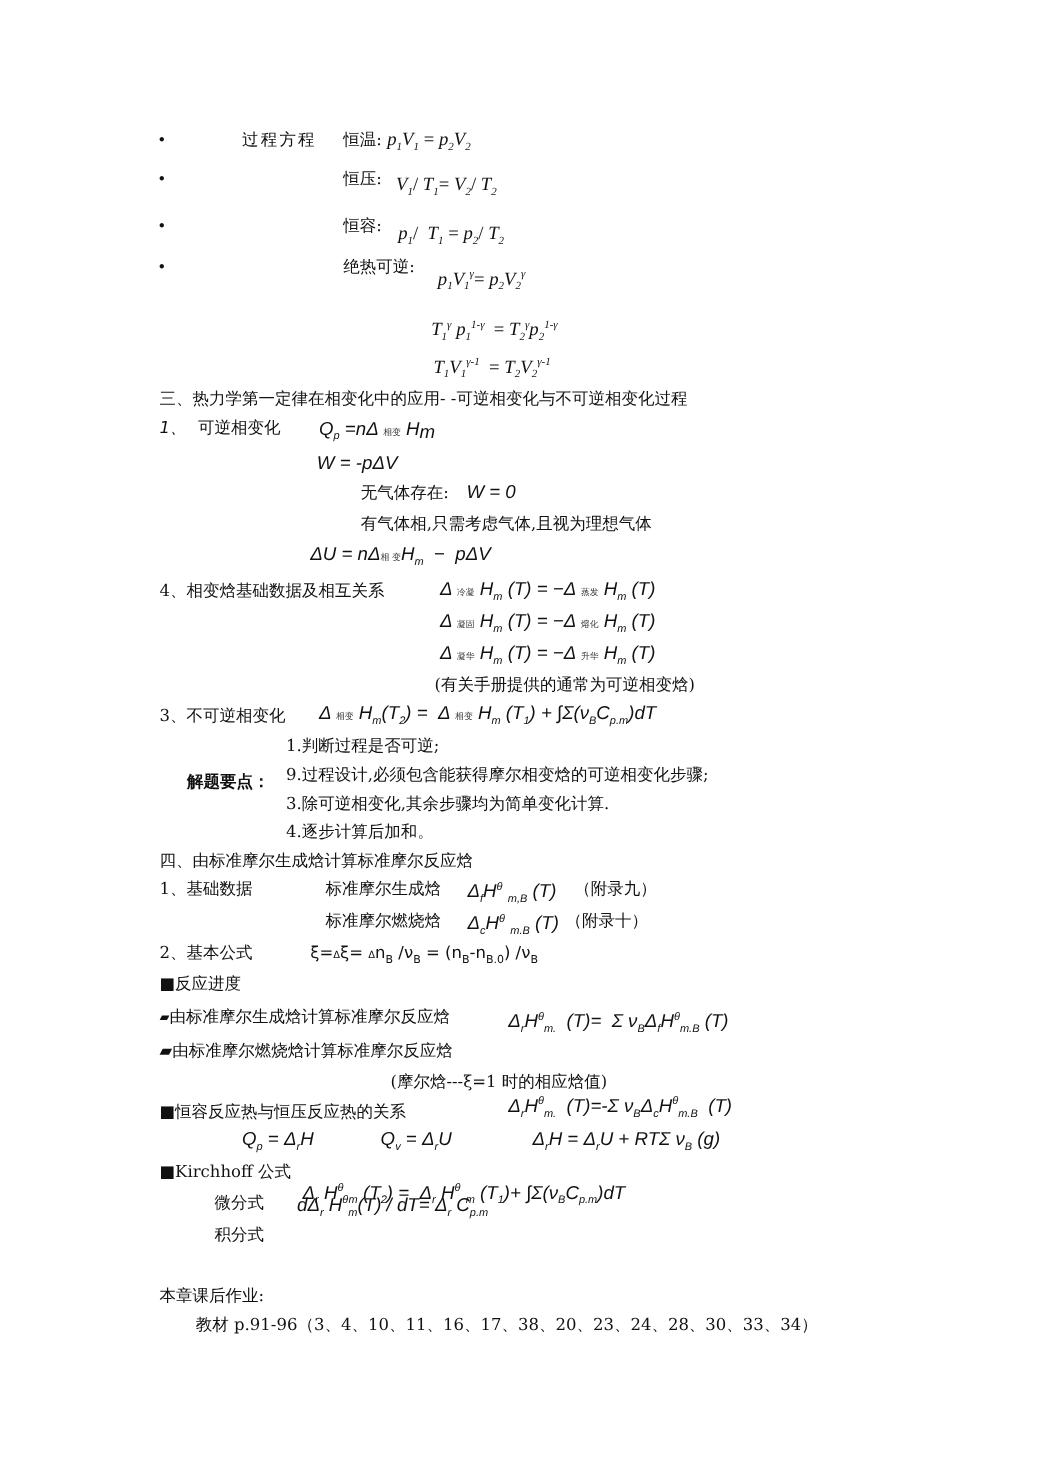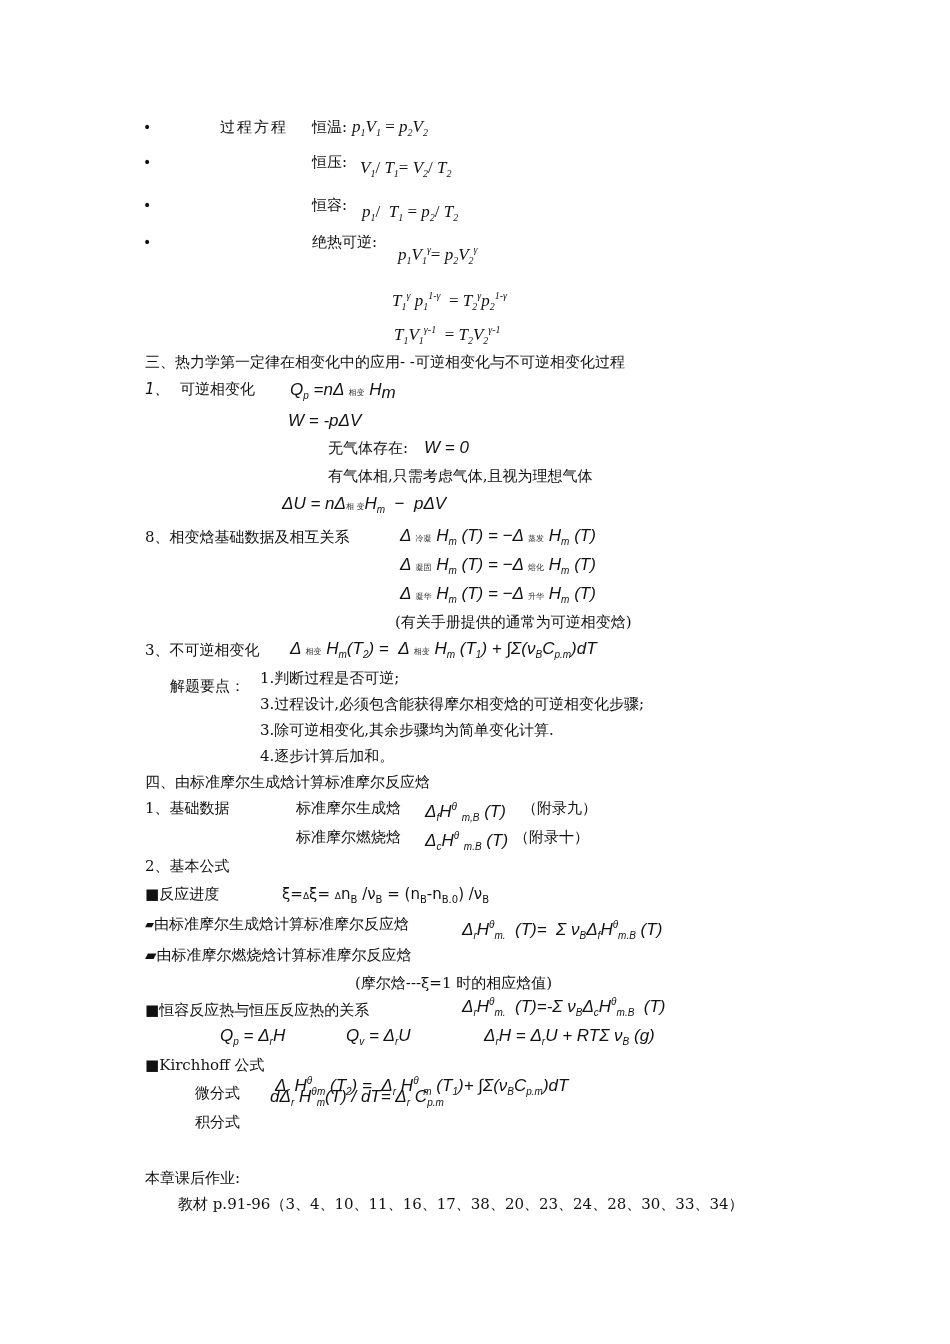--- a/index.html
+++ b/index.html
@@ -45,50 +45,50 @@
 
 <div class="ln mathS" style="left:288px;top:411px;">W = -pΔV</div>
 
 <div class="ln cn" style="left:328px;top:438px;">无气体存在:</div>
 <div class="ln mathS" style="left:424px;top:438px;">W = 0</div>
 
 <div class="ln cn" style="left:328px;top:466px;">有气体相,只需考虑气体,且视为理想气体</div>
 
 <div class="ln mathS" style="left:282px;top:494px;">ΔU = nΔ<span class="tiny">相 变</span>H<sub>m</sub> &nbsp;<span class="up">−</span> &nbsp;pΔV</div>
 
-<div class="ln cn" style="left:145px;top:527px;">8、相变焓基础数据及相互关系</div>
+<div class="ln cn" style="left:145px;top:527px;">4、相变焓基础数据及相互关系</div>
 <div class="ln mathS" style="left:400px;top:526px;">Δ <span class="tiny">冷凝</span> H<sub>m</sub> (T) = <span class="up">−</span>Δ <span class="tiny">蒸发</span> H<sub>m</sub> (T)</div>
 <div class="ln mathS" style="left:400px;top:555px;">Δ <span class="tiny">凝固</span> H<sub>m</sub> (T) = <span class="up">−</span>Δ <span class="tiny">熔化</span> H<sub>m</sub> (T)</div>
 <div class="ln mathS" style="left:400px;top:584px;">Δ <span class="tiny">凝华</span> H<sub>m</sub> (T) = <span class="up">−</span>Δ <span class="tiny">升华</span> H<sub>m</sub> (T)</div>
 <div class="ln cn" style="left:395px;top:612px;">(有关手册提供的通常为可逆相变焓)</div>
 
 <div class="ln cn" style="left:145px;top:640px;">3、不可逆相变化</div>
 <div class="ln mathS" style="left:290px;top:639px;">Δ <span class="tiny">相变</span> H<sub>m</sub>(T<sub>2</sub>) = &nbsp;Δ <span class="tiny">相变</span> H<sub>m</sub> (T<sub>1</sub>) + ∫Σ(ν<sub>B</sub>C<sub>p.m</sub>)dT</div>
 
-<div class="ln cn" style="left:170px;top:676px;">解题要点：</div>
+<div class="ln cn" style="left:170px;top:700px;font-weight:bold;">解题要点：</div>
 <div class="ln cn" style="left:260px;top:668px;">1.判断过程是否可逆;</div>
-<div class="ln cn" style="left:260px;top:694px;">3.过程设计,必须包含能获得摩尔相变焓的可逆相变化步骤;</div>
+<div class="ln cn" style="left:260px;top:694px;">9.过程设计,必须包含能获得摩尔相变焓的可逆相变化步骤;</div>
 <div class="ln cn" style="left:260px;top:720px;">3.除可逆相变化,其余步骤均为简单变化计算.</div>
 <div class="ln cn" style="left:260px;top:746px;">4.逐步计算后加和。</div>
 
 <div class="ln cn" style="left:145px;top:772px;">四、由标准摩尔生成焓计算标准摩尔反应焓</div>
 
 <div class="ln cn" style="left:145px;top:798px;">1、基础数据</div>
 <div class="ln cn" style="left:296px;top:798px;">标准摩尔生成焓</div>
 <div class="ln mathS" style="left:425px;top:797px;">Δ<sub>f</sub>H<sup>θ</sup> <sub>m,B</sub> (T)</div>
 <div class="ln cn" style="left:522px;top:798px;">（附录九）</div>
 
 <div class="ln cn" style="left:296px;top:827px;">标准摩尔燃烧焓</div>
 <div class="ln mathS" style="left:425px;top:826px;">Δ<sub>c</sub>H<sup>θ</sup> <sub>m.B</sub> (T)</div>
 <div class="ln cn" style="left:514px;top:827px;">（附录十）</div>
 
 <div class="ln cn" style="left:145px;top:856px;">2、基本公式</div>
 
 <div class="ln cn" style="left:145px;top:884px;">■反应进度</div>
-<div class="ln sans" style="left:282px;top:884px;text-align:center;">ξ=<span style="font-size:9px;">Δ</span>ξ= <span style="font-size:9px;">Δ</span>n<sub>B</sub> /ν<sub>B</sub> = (n<sub>B</sub>-n<sub>B.0</sub>) /ν<sub>B</sub></div>
+<div class="ln sans" style="left:282px;top:856px;text-align:center;">ξ=<span style="font-size:9px;">Δ</span>ξ= <span style="font-size:9px;">Δ</span>n<sub>B</sub> /ν<sub>B</sub> = (n<sub>B</sub>-n<sub>B.0</sub>) /ν<sub>B</sub></div>
 
 <div class="ln cn" style="left:145px;top:945px;"></div>
 <div class="ln cn" style="left:145px;top:916px;font-family:Liberation Mono, monospace;">▰由标准摩尔生成焓计算标准摩尔反应焓</div>
 <div class="ln mathS" style="left:462px;top:915px;">Δ<sub>r</sub>H<sup>θ</sup><sub>m.</sub> &nbsp;(T)= &nbsp;Σ ν<sub>B</sub>Δ<sub>f</sub>H<sup>θ</sup><sub>m.B</sub> (T)</div>
 
 <div class="ln cn" style="left:145px;top:945px;">▰由标准摩尔燃烧焓计算标准摩尔反应焓</div>
 <div class="ln mathS" style="left:462px;top:992px;">Δ<sub>r</sub>H<sup>θ</sup><sub>m.</sub> &nbsp;(T)=-Σ ν<sub>B</sub>Δ<sub>c</sub>H<sup>θ</sup><sub>m.B</sub> &nbsp;(T)</div>
 
 <div class="ln cn" style="left:355px;top:973px;">(摩尔焓---ξ=1 时的相应焓值)</div>
 

